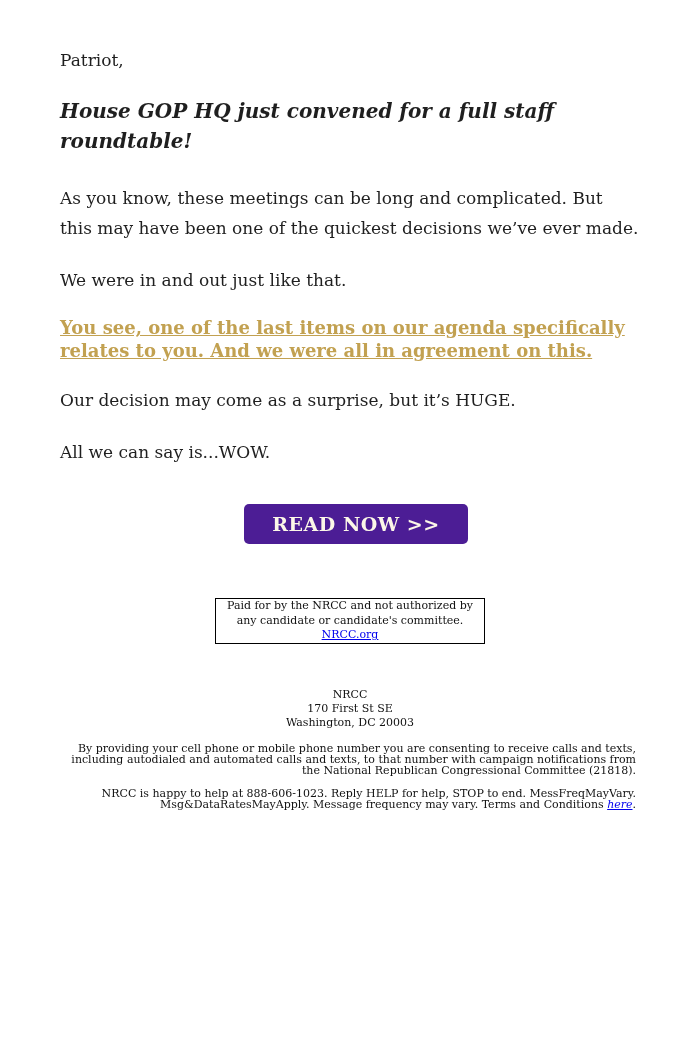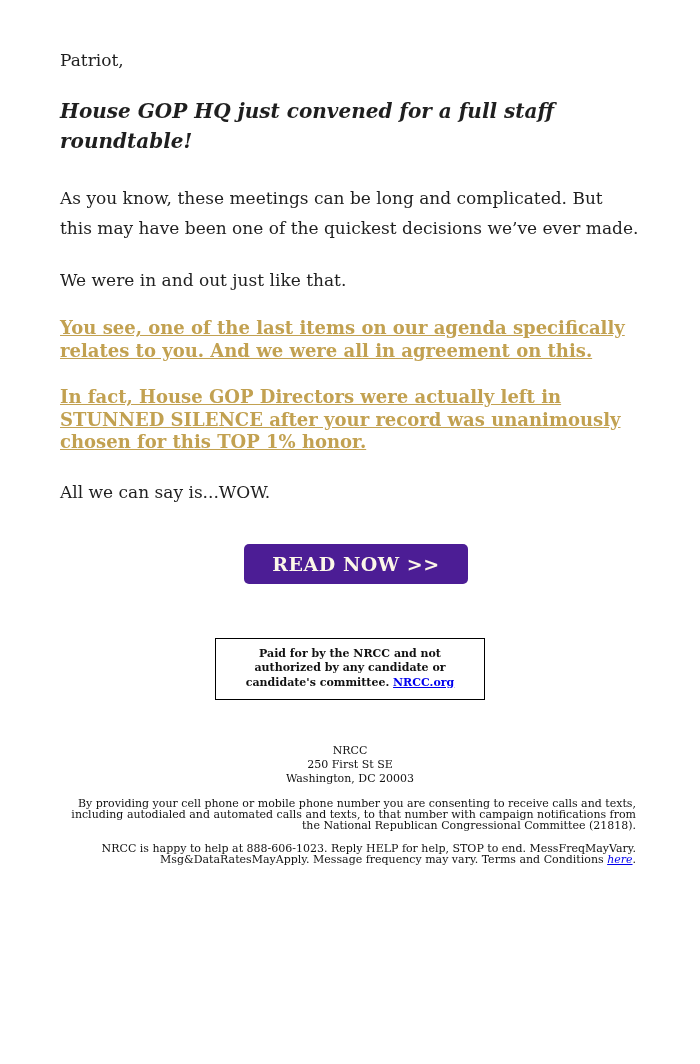--- a/index.html
+++ b/index.html
@@ -56,26 +56,25 @@
     font-size: 19px;
     font-weight: bold;
     letter-spacing: 0.5px;
     text-decoration: none;
     cursor: pointer;
   }
   .disclaimer-box {
     width: 248px;
     margin: 0 auto 44px auto;
     border: 1px solid #000000;
-    padding: 8px 10px;
+    padding: 0 10px;
     text-align: center;
     font-size: 11px;
     line-height: 1.35;
     color: #111111;
-    font-weight: bold;
   }
   .footer {
     text-align: center;
     font-size: 11px;
     line-height: 1.25;
     color: #111111;
   }
   .footer .address-line { line-height: 1.25; }
   .legal {
     margin-top: 13px;
@@ -103,36 +102,36 @@
   <p class="greeting">Patriot,</p>
 
   <p class="headline">House GOP HQ just convened for a full staff roundtable!</p>
 
   <p class="body-para">As you know, these meetings can be long and complicated. But this may have been one of the quickest decisions we’ve ever made.</p>
 
   <p class="body-para">We were in and out just like that.</p>
 
   <p class="gold-para"><a class="gold-link" id="gold-link-1" href="#" style="color: rgb(194, 161, 81); text-decoration: underline;">You see, one of the last items on our agenda specifically relates to you. And we were all in agreement on this.</a></p>
 
+  <p class="body-para">Our decision may come as a surprise, but it’s HUGE.</p>
 
-  <p class="gold-para"><a class="gold-link" id="gold-link-2" href="#" style="color: rgb(194, 161, 81);">In fact, House GOP Directors were actually left in STUNNED SILENCE after your record was unanimously chosen for this TOP 1% honor.</a></p>
 
   <p class="body-para">All we can say is...WOW.</p>
 
   <div class="cta-row">
     <a class="cta-button" id="cta-button" href="#" style="background: #4c1d95; color: rgb(252, 247, 232); margin-left: 12px;">READ NOW &gt;&gt;</a>
   </div>
 
   <div class="disclaimer-box">
     <span>Paid for by the NRCC and not authorized by any candidate or candidate's committee. </span><a class="blue-link" id="nrcc-org-link" href="#" style="color: rgb(0, 0, 238);">NRCC.org</a>
   </div>
 
   <div class="footer">
     <div class="address-line">NRCC</div>
-    <div class="address-line">250 First St SE</div>
+    <div class="address-line">170 First St SE</div>
     <div class="address-line">Washington, DC 20003</div>
 
     <div class="legal">By providing your cell phone or mobile phone number you are consenting to receive calls and texts, including autodialed and automated calls and texts, to that number with campaign notifications from the National Republican Congressional Committee (21818).</div>
 
     <div class="legal legal2"><span>NRCC is happy to help at 888-606-1023. Reply HELP for help, STOP to end. MessFreqMayVary. Msg&amp;DataRatesMayApply. Message frequency may vary. Terms and Conditions </span><a class="blue-link" id="terms-link" href="#" style="color: rgb(0, 0, 238); font-style: italic;">here</a><span>.</span></div>
 
   </div>
 
 </div>
 

